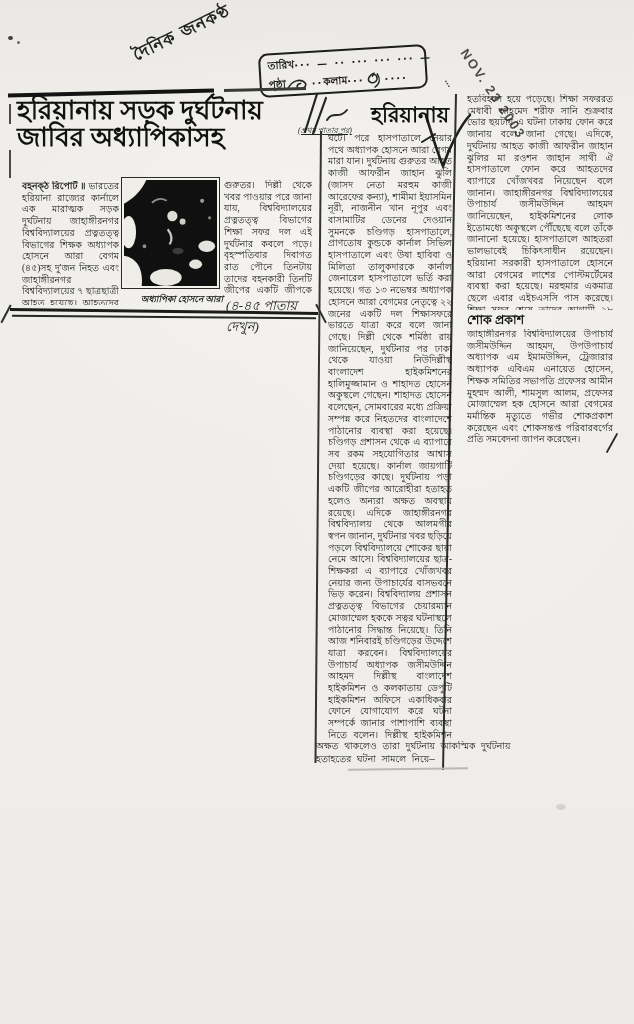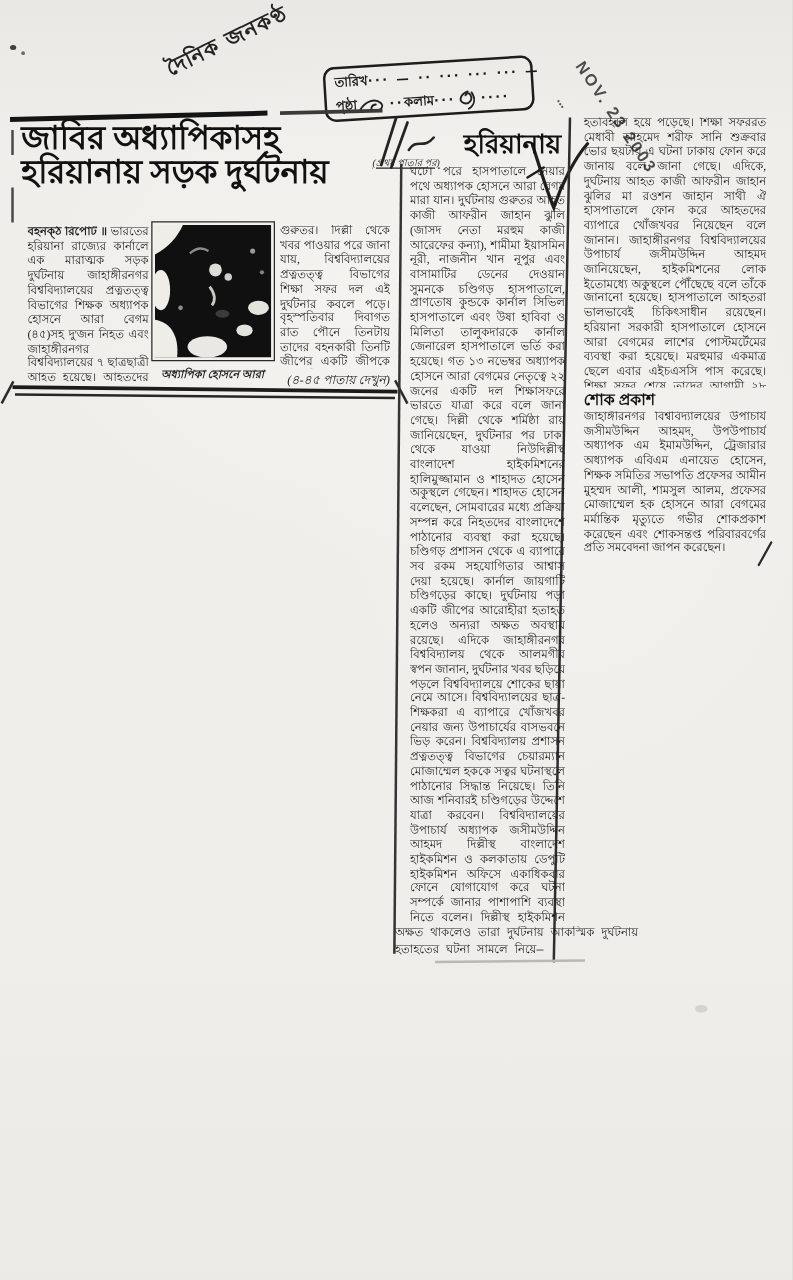--- a/index.html
+++ b/index.html
@@ -32,23 +32,23 @@
   .edge-dash-v2{left:9px;top:150px;width:2px;height:28px;background:#4a4a4a;}
   .headline{left:17px;top:97px;width:300px;font-weight:bold;font-size:26px;line-height:27px;
     color:#111;font-family:"Liberation Serif", serif;}
   .bodytext{font-size:9.3px;line-height:11.7px;text-align:justify;color:#1d1d1d;overflow:hidden;}
   .col1{left:22px;top:181px;width:97px;height:124px;}
   .byline{font-weight:bold;}
   .photo-frame{left:121px;top:177px;width:99px;height:112px;border:1.5px solid #2a2a2a;
     background:#f2f1ec;padding:2px;box-sizing:border-box;}
   .photo-frame svg{display:block;width:100%;height:100%;}
   .caption{left:117px;top:292px;width:106px;font-size:8.8px;font-style:italic;font-weight:bold;
-    text-align:center;color:#222;}
+    text-align:right;color:#222;}
   .col2{left:224px;top:180px;width:88px;height:115px;}
-  .jump-note{left:226px;top:296px;width:86px;font-size:10px;font-style:italic;text-align:right;color:#222;}
+  .jump-note{left:226px;top:296px;width:86px;font-size:13px;font-style:italic;text-align:left;color:#222;}
   .dbl-rule{left:6px;top:309px;width:316px;height:12px;}
   .dbl-rule .l1{position:absolute;left:4px;top:1px;width:308px;height:2.6px;background:#1b1b1b;transform:rotate(0.7deg);}
   .dbl-rule .l2{position:absolute;left:6px;top:7px;width:304px;height:2px;background:#262626;transform:rotate(0.5deg);}
   .dbl-rule .slash-l{position:absolute;left:-1px;top:-5px;width:2.4px;height:20px;background:#2c2c2c;transform:rotate(28deg);}
   .dbl-rule .slash-r{position:absolute;right:0px;top:-6px;width:2.4px;height:21px;background:#2c2c2c;transform:rotate(-28deg);}
   
   .cont-header{left:371px;top:99px;width:110px;font-weight:bold;font-size:21px;color:#111;}
   .cont-subnote{left:298px;top:124px;width:80px;font-size:7.8px;font-style:italic;color:#222;white-space:nowrap;text-decoration:underline;}
   .clip2-left-edge{left:320px;top:131px;width:1.6px;height:632px;background:#343434;transform:rotate(0.5deg);transform-origin:top left;}
   .clip2-divider{left:455px;top:94px;width:1.6px;height:676px;background:#2e2e2e;transform:rotate(1.1deg);transform-origin:top left;}
@@ -96,22 +96,22 @@
   <div class="abs date-stamp-pre">...</div>
   <div class="abs date-stamp">NOV. 23 2003</div>
 
   <div>
     <div class="abs rule-top"></div>
     <div class="abs rule-top-dash"></div>
     <div class="abs edge-dash-v1"></div>
     <div class="abs edge-dash-v2"></div>
 
     <div class="abs headline">
+      <div>হরিয়ানায় সড়ক দুর্ঘটনায়</div>
       <div>জাবির অধ্যাপিকাসহ</div>
-      <div>হরিয়ানায় সড়ক দুর্ঘটনায়</div>
     </div>
 
     <div class="abs bodytext col1">
       <span class="byline">বহনক্ঠ রিপোর্ট ॥</span>
       <span>ভারতের হরিয়ানা রাজ্যের কার্নালে এক মারাত্মক সড়ক দুর্ঘটনায় জাহাঙ্গীরনগর বিশ্ববিদ্যালয়ের প্রত্নতত্ত্ব বিভাগের শিক্ষক অধ্যাপক হোসনে আরা বেগম (৪৫)সহ দু'জন নিহত এবং জাহাঙ্গীরনগর বিশ্ববিদ্যালয়ের ৭ ছাত্রছাত্রী আহত হয়েছে। আহতদের মধ্যে চারজনের অবস্থা</span>
     </div>
 
     <div class="abs photo-frame">
       <svg viewBox="0 0 100 112" preserveAspectRatio="none">
         <rect x="0" y="0" width="100" height="112" fill="#101010"></rect>

